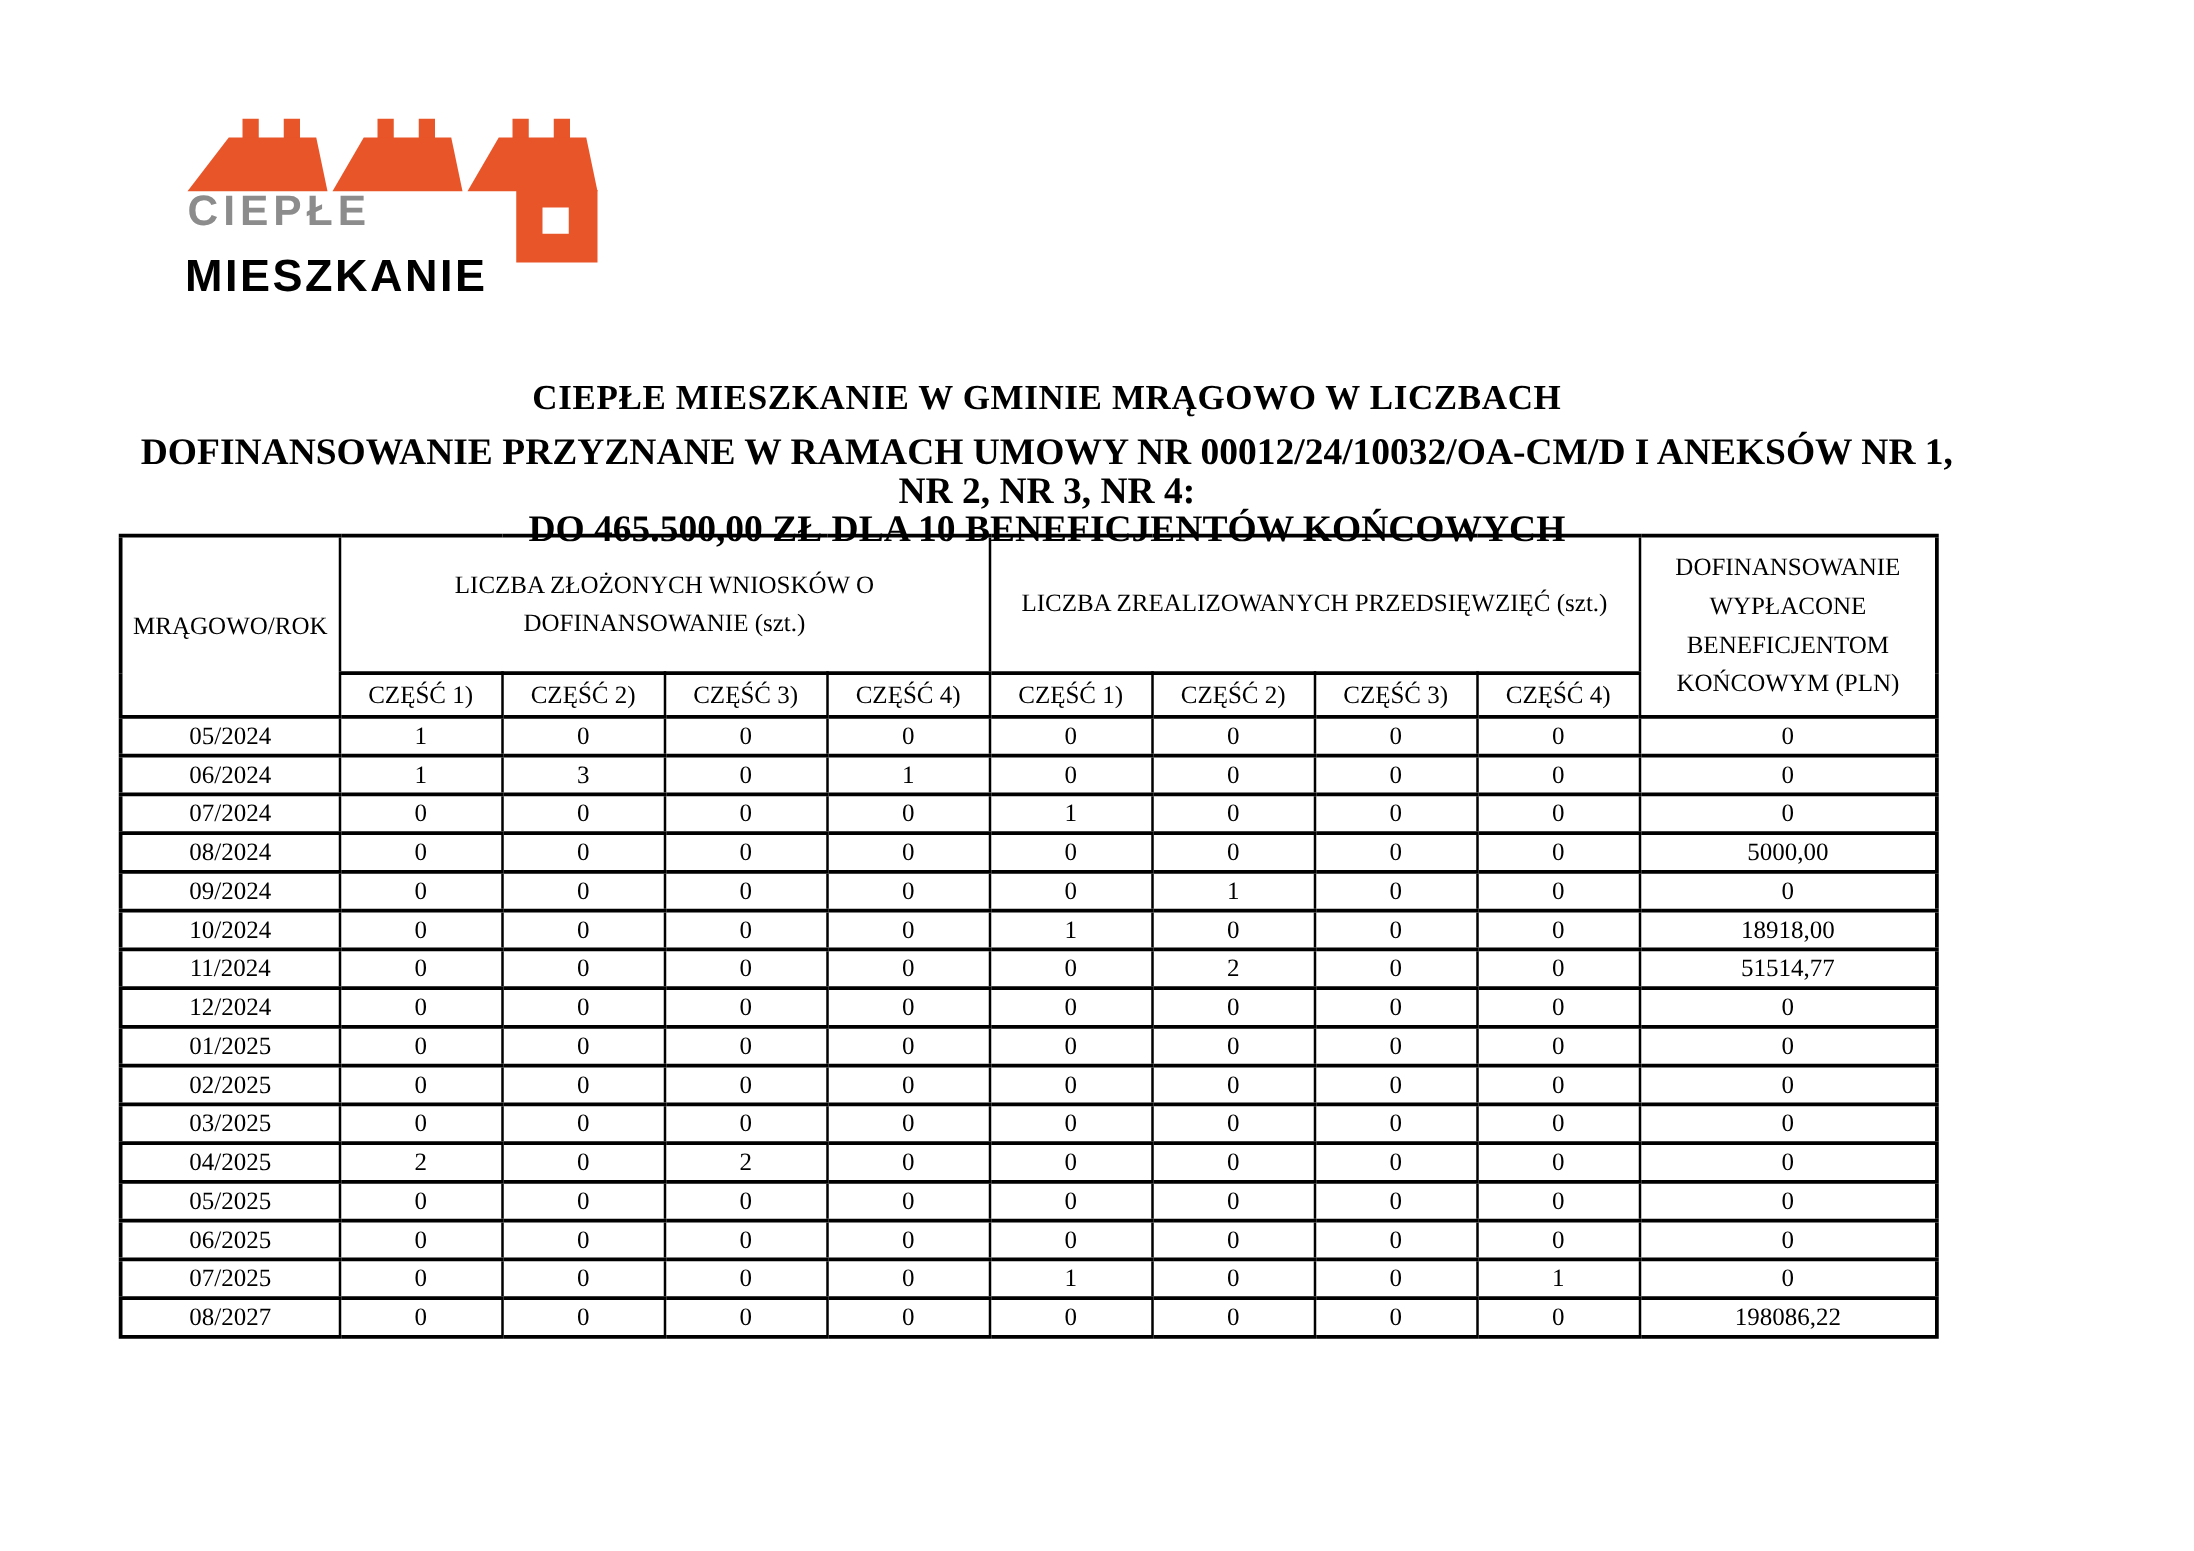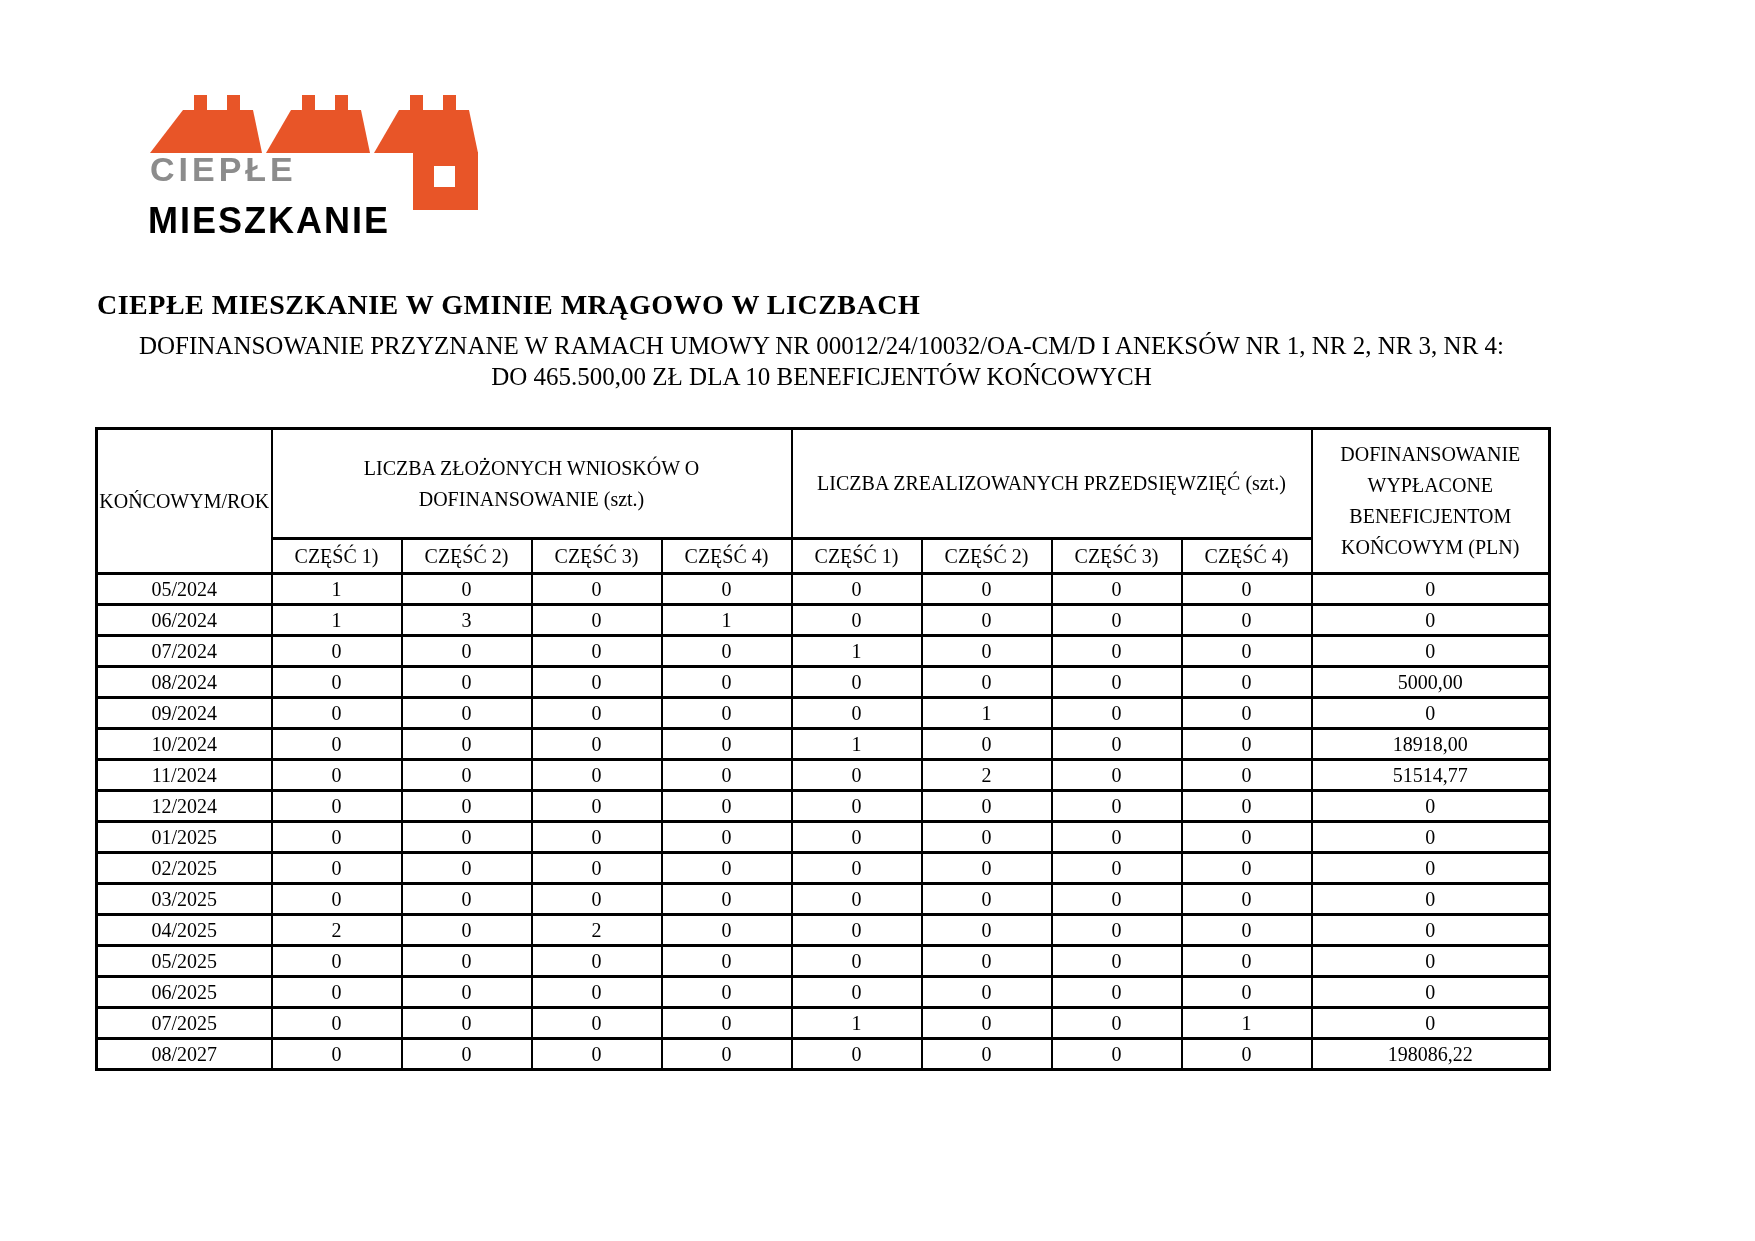--- a/index.html
+++ b/index.html
@@ -26,27 +26,27 @@
     font-family: "Liberation Sans", sans-serif;
     font-weight: bold; font-size: 36px; line-height: 1;
     color: #000000; letter-spacing: 2px; white-space: nowrap;
   }
 
   
   .content { position: absolute; left: 95px; top: 0; width: 1453px; height: 1241px; }
 
   .doc-title {
     position: absolute; top: 287px; left: 0; width: 100%;
-    margin: 2px; 
+    margin: 16px; text-align: center;
     font-size: 28px; font-weight: bold; letter-spacing: 0.5px;
   }
   .doc-subtitle {
     position: absolute; top: 330px; left: 0; width: 100%;
-    margin: 0; text-align: center;
-    font-size: 25px; line-height: 31px; font-weight: normal;
+    margin: 16px; text-align: center;
+    font-size: 30px; line-height: 31px; font-weight: bold;
   }
 
   
   table.data {
     position: absolute; top: 427px; left: 0;
     width: 1453px; table-layout: fixed;
     border-collapse: collapse;
     border: 3px solid #000;
   }
   table.data th, table.data td {
@@ -105,21 +105,21 @@
         <col style="width:130px">
         <col style="width:130px">
       <col style="width:130px">
         <col style="width:130px">
         <col style="width:130px">
         <col style="width:130px">
       <col style="width:238px">
     </colgroup>
     <thead>
       <tr class="hrow1">
-        <th rowspan="2" class="col-month">KOŃCOWYM/ROK</th>
+        <th rowspan="2" class="col-month">MRĄGOWO/ROK</th>
         <th colspan="4" class="group">LICZBA ZŁOŻONYCH WNIOSKÓW O DOFINANSOWANIE (szt.)</th>
         <th colspan="4" class="group">LICZBA ZREALIZOWANYCH PRZEDSIĘWZIĘĆ (szt.)</th>
         <th rowspan="2" class="col-payout">DOFINANSOWANIE WYPŁACONE BENEFICJENTOM KOŃCOWYM (PLN)</th>
       </tr>
       <tr class="hrow2">
         <th class="part">CZĘŚĆ 1)</th>
         <th class="part">CZĘŚĆ 2)</th>
         <th class="part">CZĘŚĆ 3)</th>
         <th class="part">CZĘŚĆ 4)</th>
         <th class="part">CZĘŚĆ 1)</th>

